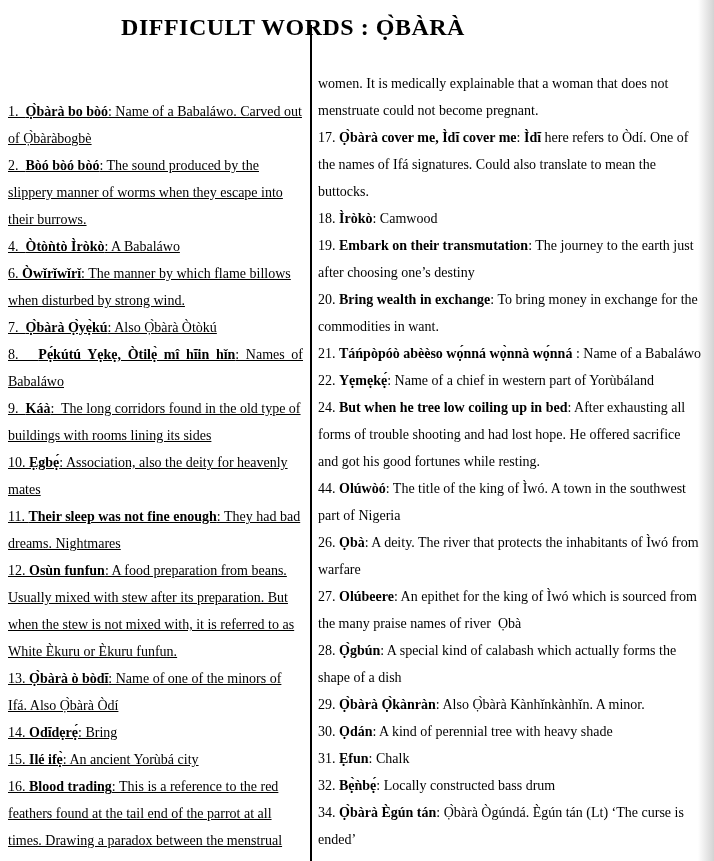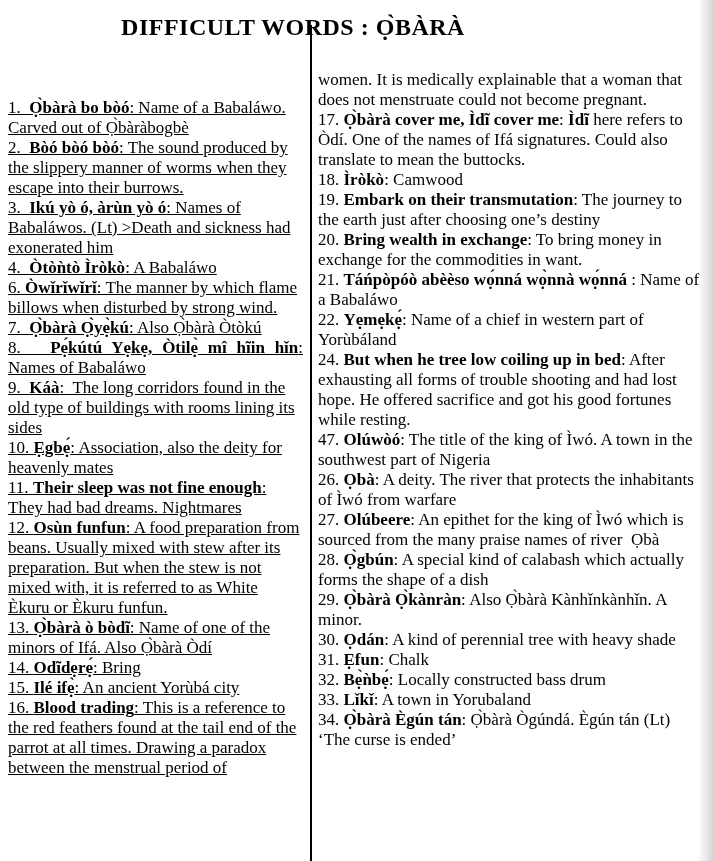--- a/index.html
+++ b/index.html
@@ -41,22 +41,22 @@
   .columns {
     position: absolute;
     top: 70px;
     left: 0;
     right: 0;
     bottom: 0;
     display: flex;
   }
   .col {
     box-sizing: border-box;
-    font-size: 17px;
-    line-height: 20px;
+    font-size: 14px;
+    line-height: 27px;
   }
   .col-left {
     width: 310px;
     padding: 28px 7px 0 8px;
     text-decoration: underline;
   }
   .col-right {
     width: 404px;
     padding: 0 10px 0 8px;
   }
@@ -83,21 +83,20 @@
   <div class="title-wrap">
     <h1>DIFFICULT WORDS : Ọ̀BÀRÀ</h1>
   </div>
 
   <div class="divider"></div>
 
   <div class="columns">
     <div class="col col-left">
         <p class="para"><span>1.&nbsp; </span><span class="b">Ọ̀bàrà bo bòó</span><span>: Name of a Babaláwo. Carved out of Ọ̀bàràbogbè</span></p>
         <p class="para"><span>2.&nbsp; </span><span class="b">Bòó bòó bòó</span><span>: The sound produced by the slippery manner of worms when they escape into their burrows.</span></p>
-        <p class="para"><span>3.&nbsp; </span><span class="b">Ikú yò ó, àrùn yò ó</span><span>: Names of Babaláwos. (Lt) &gt;Death and sickness had exonerated him</span></p>
         <p class="para"><span>4.&nbsp; </span><span class="b">Òtòǹtò Ìròkò</span><span>: A Babaláwo</span></p>
         <p class="para"><span>6. </span><span class="b">Òwǐrǐwǐrǐ</span><span>: The manner by which flame billows when disturbed by strong wind.</span></p>
         <p class="para"><span>7.&nbsp; </span><span class="b">Ọ̀bàrà Ọ̀yẹ̀kú</span><span>: Also Ọ̀bàrà Òtòkú</span></p>
         <p class="para justify"><span>8.&nbsp;&nbsp; </span><span class="b">Pẹ́kútú Yẹkẹ, Òtilẹ̀ mî hĩin hǐn</span><span>: Names of Babaláwo</span></p>
         <p class="para"><span>9.&nbsp; </span><span class="b">Káà</span><span>:&nbsp; The long corridors found in the old type of buildings with rooms lining its sides</span></p>
         <p class="para"><span>10. </span><span class="b">Ẹgbẹ́</span><span>: Association, also the deity for heavenly mates</span></p>
         <p class="para"><span>11. </span><span class="b">Their sleep was not fine enough</span><span>: They had bad dreams. Nightmares</span></p>
         <p class="para"><span>12. </span><span class="b">Osùn funfun</span><span>: A food preparation from beans. Usually mixed with stew after its preparation. But when the stew is not mixed with, it is referred to as White Èkuru or Èkuru funfun.</span></p>
         <p class="para"><span>13. </span><span class="b">Ọ̀bàrà ò bòdĩ</span><span>: Name of one of the minors of Ifá. Also Ọ̀bàrà Òdí</span></p>
         <p class="para"><span>14. </span><span class="b">Odĩdẹrẹ́</span><span>: Bring</span></p>
@@ -106,27 +105,26 @@
       </div>
     <div class="col col-right">
         <p class="para"><span>women. It is medically explainable that a woman that does not menstruate could not become pregnant.</span></p>
         <p class="para"><span>17. </span><span class="b">Ọ̀bàrà cover me, Ìdĩ cover me</span><span>: </span><span class="b">Ìdĩ</span><span> here refers to Òdí. One of the names of Ifá signatures. Could also translate to mean the buttocks.</span></p>
         <p class="para"><span>18. </span><span class="b">Ìròkò</span><span>: Camwood</span></p>
         <p class="para"><span>19. </span><span class="b">Embark on their transmutation</span><span>: The journey to the earth just after choosing one’s destiny</span></p>
         <p class="para"><span>20. </span><span class="b">Bring wealth in exchange</span><span>: To bring money in exchange for the commodities in want.</span></p>
         <p class="para"><span>21. </span><span class="b">Táńpòpóò abèèso wọ́nná wọ̀nnà wọ́nná</span><span> : Name of a Babaláwo</span></p>
         <p class="para"><span>22. </span><span class="b">Yẹmẹkẹ́</span><span>: Name of a chief in western part of Yorùbáland</span></p>
         <p class="para"><span>24. </span><span class="b">But when he tree low coiling up in bed</span><span>: After exhausting all forms of trouble shooting and had lost hope. He offered sacrifice and got his good fortunes while resting.</span></p>
-        <p class="para"><span>47. </span><span class="b">Olúwòó</span><span>: The title of the king of Ìwó. A town in the southwest part of Nigeria</span></p>
+        <p class="para"><span>44. </span><span class="b">Olúwòó</span><span>: The title of the king of Ìwó. A town in the southwest part of Nigeria</span></p>
         <p class="para"><span>26. </span><span class="b">Ọbà</span><span>: A deity. The river that protects the inhabitants of Ìwó from warfare</span></p>
         <p class="para"><span>27. </span><span class="b">Olúbeere</span><span>: An epithet for the king of Ìwó which is sourced from the many praise names of river &nbsp;Ọbà</span></p>
         <p class="para"><span>28. </span><span class="b">Ọ̀gbún</span><span>: A special kind of calabash which actually forms the shape of a dish</span></p>
         <p class="para"><span>29. </span><span class="b">Ọ̀bàrà Ọ̀kànràn</span><span>: Also Ọ̀bàrà Kànhǐnkànhǐn. A minor.</span></p>
         <p class="para"><span>30. </span><span class="b">Ọdán</span><span>: A kind of perennial tree with heavy shade</span></p>
         <p class="para"><span>31. </span><span class="b">Ẹfun</span><span>: Chalk</span></p>
         <p class="para"><span>32. </span><span class="b">Bẹ̀ǹbẹ́</span><span>: Locally constructed bass drum</span></p>
-        <p class="para"><span>33. </span><span class="b">Lǐkǐ</span><span>: A town in Yorubaland</span></p>
         <p class="para"><span>34. </span><span class="b">Ọ̀bàrà Ègún tán</span><span>: Ọ̀bàrà Ògúndá. Ègún tán (Lt) ‘The curse is ended’</span></p>
       </div>
   </div>
 
   <div class="edge-right"></div>
 </div>
 
 </body></html>

